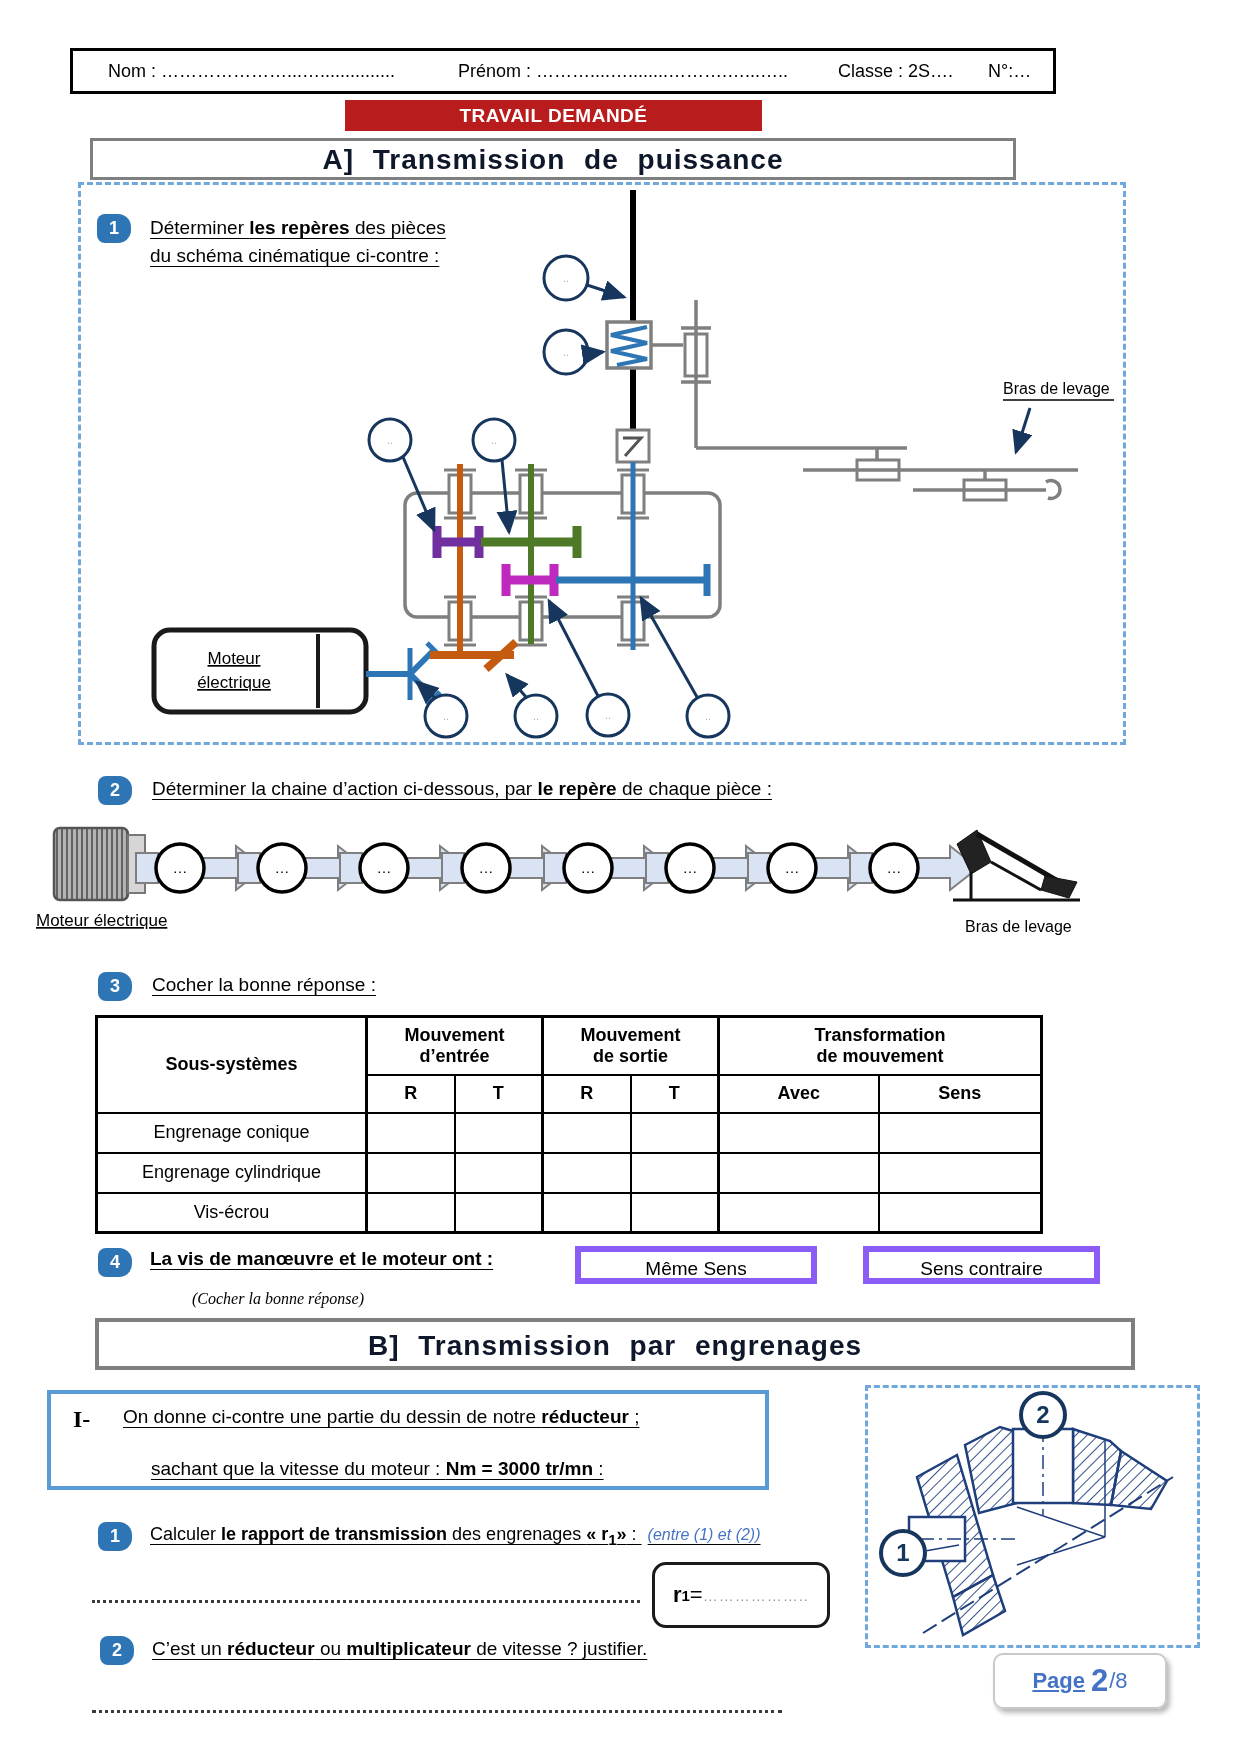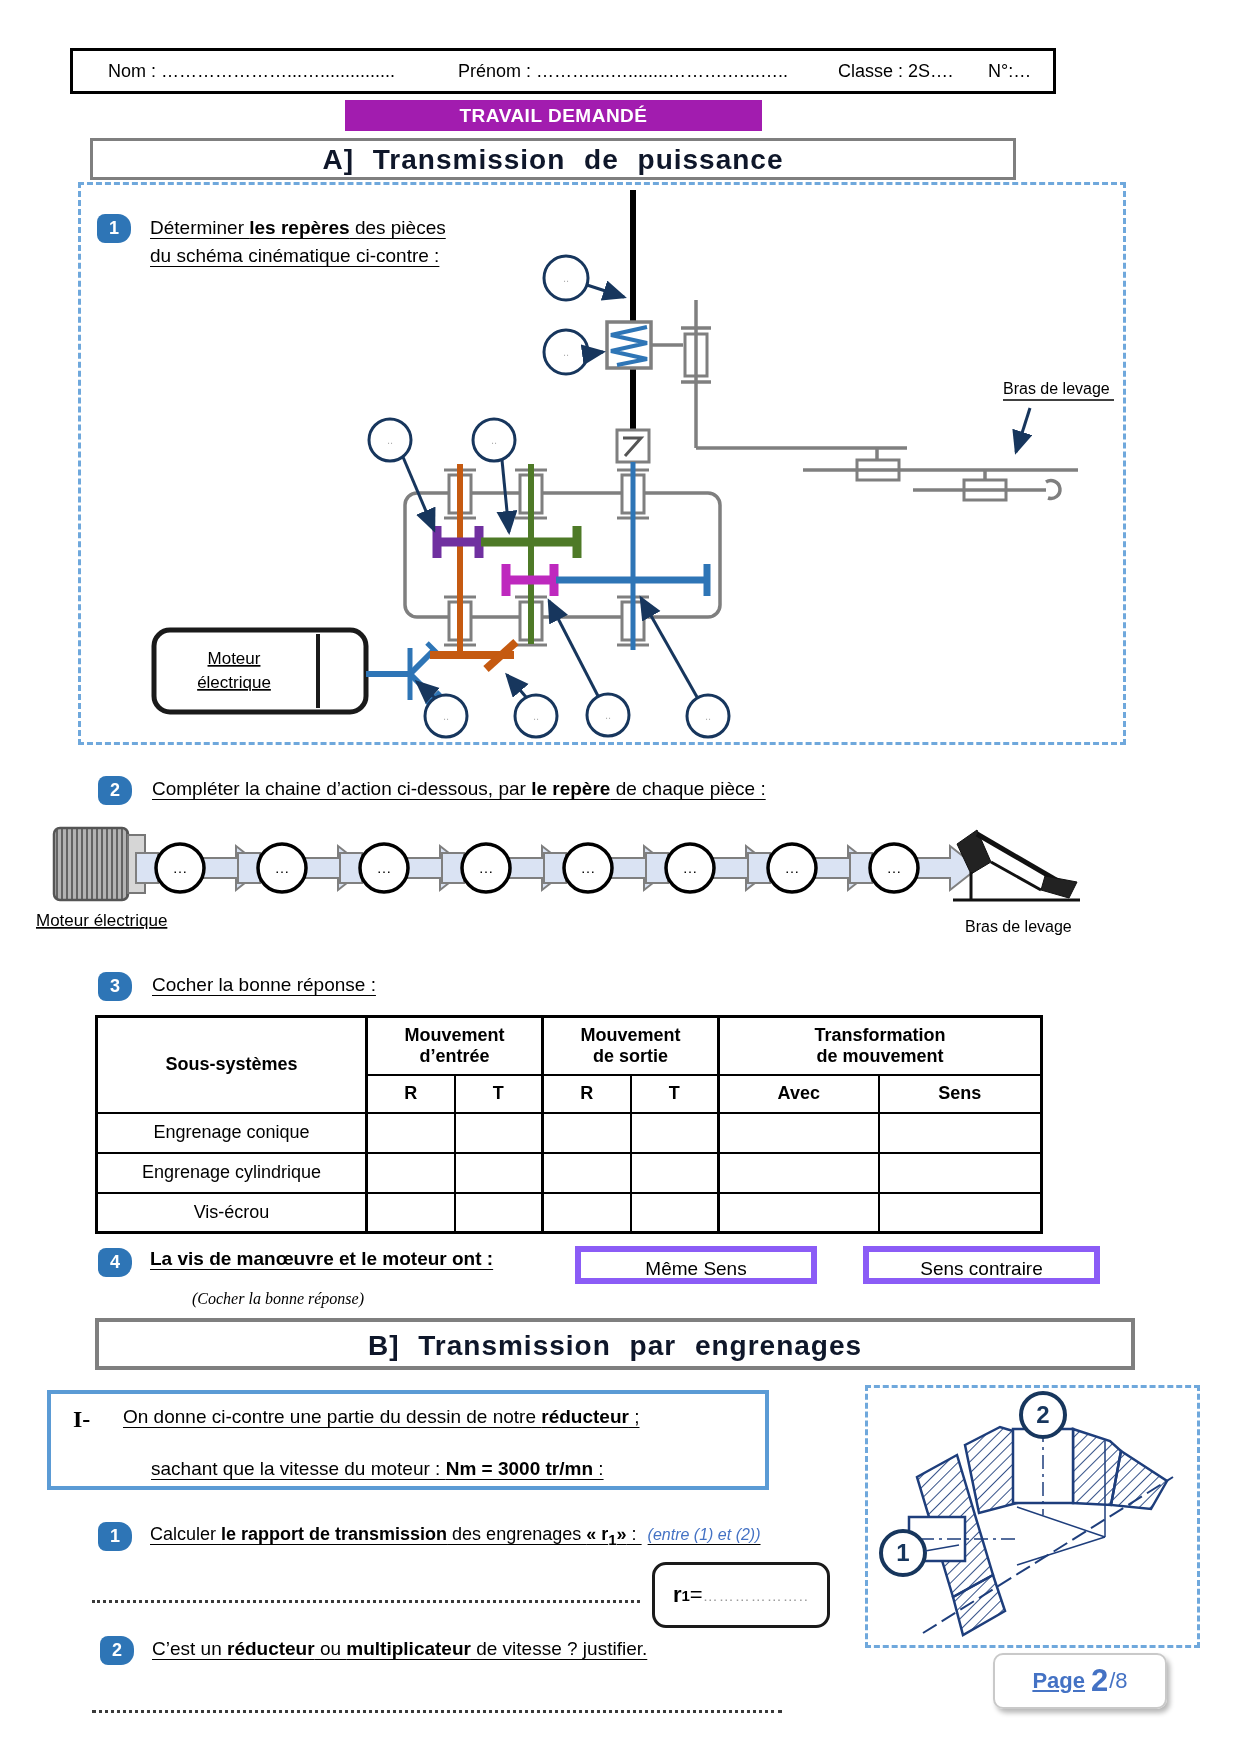--- a/index.html
+++ b/index.html
@@ -4,21 +4,21 @@
 <style>
   html,body{margin:0;padding:0;background:#e8e8e8;}
   .page{position:relative;width:1240px;height:1754px;background:#ffffff;
         font-family:"Liberation Sans",sans-serif;color:#000;overflow:hidden;margin:0 auto;}
   .abs{position:absolute;}
 
   
   .hdr-box{left:70px;top:48px;width:986px;height:46px;border:3px solid #000;box-sizing:border-box;}
   .hdr-item{top:0;height:48px;line-height:40px;font-size:18px;white-space:nowrap;text-align:center;}
 
-  .banner{left:345px;top:100px;width:417px;height:31px;background:#a21caf;color:#fff;
+  .banner{left:345px;top:100px;width:417px;height:31px;background:#b91c1c;color:#fff;
           font-weight:bold;font-size:19px;text-align:center;line-height:31px;letter-spacing:.5px;}
 
   .sec-title{border:3px solid #7f7f7f;box-sizing:border-box;color:#0f172a;font-weight:bold;
              font-size:28px;text-align:center;letter-spacing:1px;word-spacing:10px;}
   .sec-a{left:90px;top:138px;width:926px;height:42px;line-height:38px;}
   .sec-b{left:95px;top:1318px;width:1040px;height:52px;line-height:48px;border-width:4px;}
 
   .dash-box{border:3px dashed #6fa8dc;box-sizing:border-box;}
   .boxA{left:78px;top:182px;width:1048px;height:563px;}
   .boxGear{left:865px;top:1385px;width:335px;height:263px;background:#fff;}
@@ -246,21 +246,21 @@
       <g>
         <circle cx="630" cy="532" r="21" fill="#fff" stroke="#17365d" stroke-width="3"></circle>
         <text x="630" y="536" text-anchor="middle">..</text>
         <line x1="619" y1="513" x2="563" y2="414" stroke="#17365d" stroke-width="3" marker-end="url(#ah)"></line>
       </g>
     </g>
   </svg>
 
   <div class="abs badge" style="left:98px;top:776px;">2</div>
   <div class="abs q-text" style="left:152px;top:778px;">
-    <span>Compléter la chaine d’action ci-dessous, par </span><b>le repère</b><span> de chaque pièce :</span>
+    <span>Déterminer la chaine d’action ci-dessous, par </span><b>le repère</b><span> de chaque pièce :</span>
   </div>
 
   <svg class="abs" style="left:30px;top:820px;" width="1180" height="150" viewBox="0 0 1180 150">
     <defs>
       <pattern id="mstr" width="5" height="6" patternUnits="userSpaceOnUse">
         <rect width="5" height="6" fill="#b3b3b3"></rect>
           <line x1="2" y1="0" x2="2" y2="6" stroke="#636363" stroke-width="2"></line>
       </pattern>
     </defs>
 

